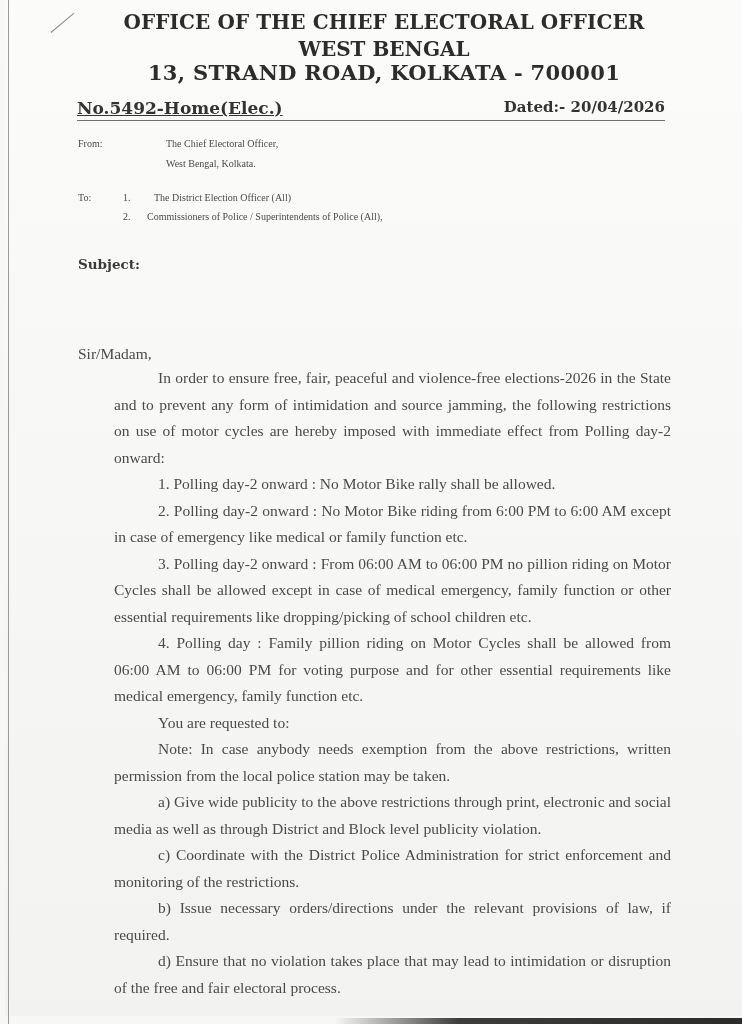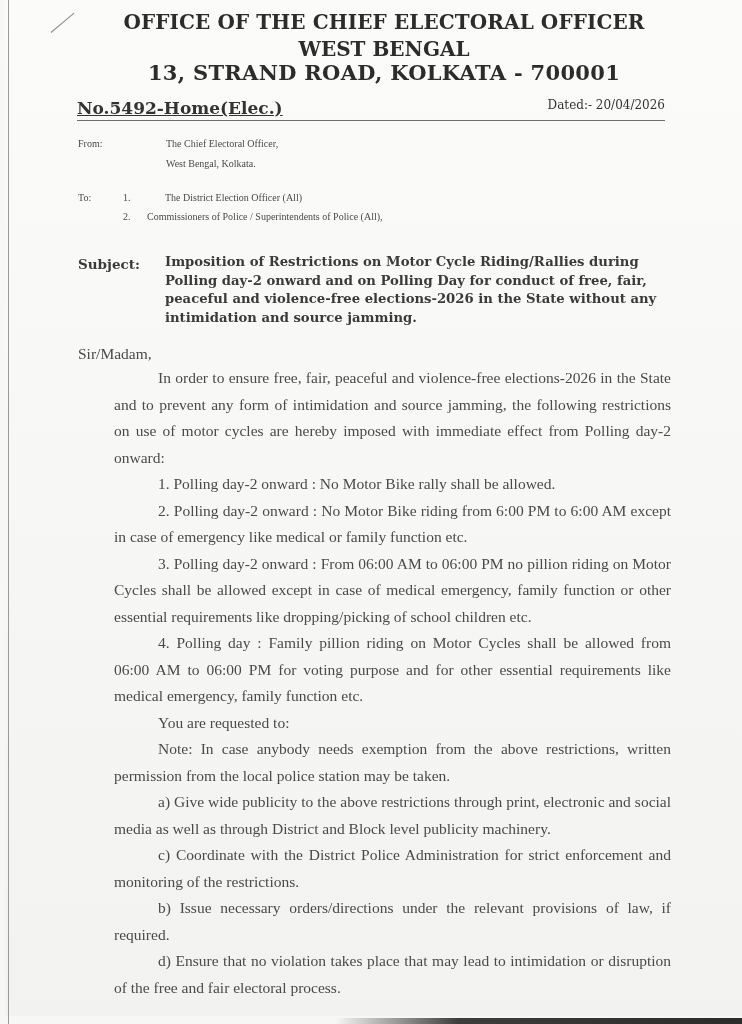--- a/index.html
+++ b/index.html
@@ -20,21 +20,21 @@
   .pen-mark { position: absolute; left: 46px; top: 10px; width: 30px; height: 1px; background: #8c8c8c;
     transform: rotate(-40deg); transform-origin: left center; top: 32px; }
 
   .header { position: absolute; left: 0; width: 742px; text-align: center; font-family: "DejaVu Serif", serif; font-weight: bold; color: #2c2c2c; }
   .h1 { top: 10px; font-size: 20px; left: 8px; letter-spacing: 0.1px; }
   .h2 { top: 37px; font-size: 20px; left: 8px; }
   .h3 { top: 60px; font-size: 21px; left: 8px; letter-spacing: 0.3px; }
 
   .refline { position: absolute; left: 72px; top: 98px; width: 588px; height: 22px; border-bottom: 1px solid #6e6e6e; }
   .ref-no { position: absolute; left: 0; top: 0; font-weight: bold; font-size: 17px; color: #333; text-decoration: underline; }
-  .ref-date { position: absolute; right: 0; top: 0; font-weight: normal; font-size: 12px; color: #333; }
+  .ref-date { position: absolute; right: 0; top: 0; font-weight: bold; font-size: 15px; color: #333; }
 
   .lbl { position: absolute; font-family: Liberation Serif, serif; font-size: 10px; color: #4a4a4a; }
   .sub-lbl { position: absolute; font-weight: bold; font-size: 13.5px; color: #3a3a3a; }
   .subject { position: absolute; left: 160px; top: 253px; width: 510px; font-weight: bold; font-size: 13.2px; line-height: 18.5px; color: #3a3a3a; }
 
   .body-text { position: absolute; left: 73px; width: 593px; font-family: "Liberation Serif", serif; font-size: 15.5px; color: #4a4a4a; line-height: 26.5px; text-align: justify; }
   .p { margin: 0; }
   .indent { text-indent: 44px; margin-left: 36px; }
 </style>
 </head>
@@ -54,34 +54,33 @@
     <span class="ref-no">No.5492-Home(Elec.)</span>
     <span class="ref-date">Dated:- 20/04/2026</span>
   </div>
 
   <span class="lbl" style="left:73px; top:138px;">From:</span>
   <span class="lbl" style="left:161px; top:138px;">The Chief Electoral Officer,</span>
   <span class="lbl" style="left:161px; top:158px;">West Bengal, Kolkata.</span>
 
   <span class="lbl" style="left:73px; top:192px;">To:</span>
   <span class="lbl" style="left:118px; top:192px;">1.</span>
-  <span class="lbl" style="left:149px; top:192px;margin-left:11px;">The District Election Officer (All)</span>
+  <span class="lbl" style="left:149px; top:192px;">The District Election Officer (All)</span>
   <span class="lbl" style="left:118px; top:211px;">2.</span>
   <span class="lbl" style="left:142px; top:211px;">Commissioners of Police / Superintendents of Police (All),</span>
 
   <span class="sub-lbl" style="left:73px; top:256px;">Subject:</span>
-  <div class="subject">Imposition of Restrictions on Motor Cycle Riding/Rallies during Polling day-2 onward and on Polling Day for conduct of free, fair, peaceful and violence-free elections-2026 in the State without any intimidation and source jamming.</div>
 
   <div class="body-text" style="top:343px;">
     <p class="p" style="line-height:22px; ">Sir/Madam,</p>
     <p class="p indent">In order to ensure free, fair, peaceful and violence-free elections-2026 in the State and to prevent any form of intimidation and source jamming, the following restrictions on use of motor cycles are hereby imposed with immediate effect from Polling day-2 onward:</p>
     <p class="p indent">1. Polling day-2 onward : No Motor Bike rally shall be allowed.</p>
     <p class="p indent">2. Polling day-2 onward : No Motor Bike riding from 6:00 PM to 6:00 AM except in case of emergency like medical or family function etc.</p>
     <p class="p indent">3. Polling day-2 onward : From 06:00 AM to 06:00 PM no pillion riding on Motor Cycles shall be allowed except in case of medical emergency, family function or other essential requirements like dropping/picking of school children etc.</p>
     <p class="p indent">4. Polling day : Family pillion riding on Motor Cycles shall be allowed from 06:00 AM to 06:00 PM for voting purpose and for other essential requirements like medical emergency, family function etc.</p>
     <p class="p indent">You are requested to:</p>
     <p class="p indent">Note: In case anybody needs exemption from the above restrictions, written permission from the local police station may be taken.</p>
-    <p class="p indent">a) Give wide publicity to the above restrictions through print, electronic and social media as well as through District and Block level publicity machinery.</p>
+    <p class="p indent">a) Give wide publicity to the above restrictions through print, electronic and social media as well as through District and Block level publicity violation.</p>
     <p class="p indent">c) Coordinate with the District Police Administration for strict enforcement and monitoring of the restrictions.</p>
     <p class="p indent">b) Issue necessary orders/directions under the relevant provisions of law, if required.</p>
     <p class="p indent">d) Ensure that no violation takes place that may lead to intimidation or disruption of the free and fair electoral process.</p>
   </div>
 </div>
 
 </body></html>

